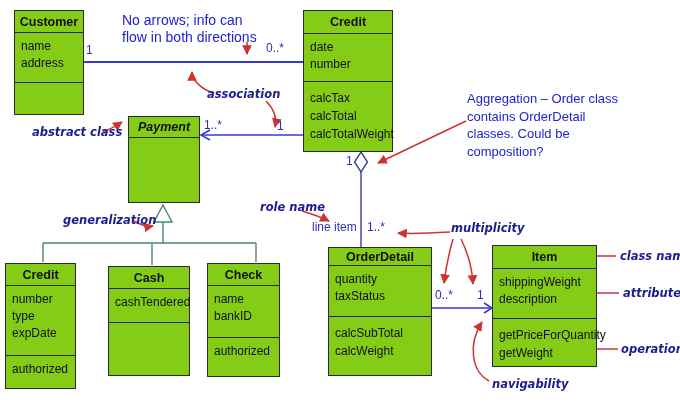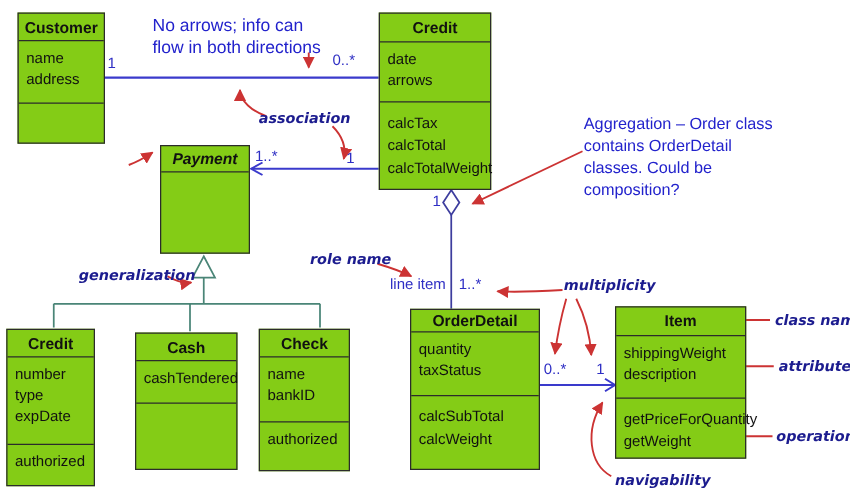--- a/index.html
+++ b/index.html
@@ -100,21 +100,21 @@
   <div class="uml-box" style="left:14px;top:10px;width:70px;height:105px">
     <div class="uml-title" style="height:22px">Customer</div>
     <div class="uml-comp" style="height:50px">name
 address</div>
     <div class="uml-comp"></div>
   </div>
 
   <div class="uml-box" style="left:303px;top:10px;width:90px;height:142px">
     <div class="uml-title" style="height:23px">Credit</div>
     <div class="uml-comp" style="height:48px">date
-arrows</div>
+number</div>
     <div class="uml-comp ops">calcTax
 calcTotal
 calcTotalWeight</div>
   </div>
 
   <div class="uml-box" style="left:128px;top:116px;width:72px;height:87px">
     <div class="uml-title abstract-title" style="height:21px">Payment</div>
     <div class="uml-comp"></div>
   </div>
 
@@ -158,23 +158,24 @@
   <div class="mult" style="left:86px;top:43px">1</div>
   <div class="mult" style="left:266px;top:41px">0..*</div>
   <div class="mult" style="left:204px;top:118px">1..*</div>
   <div class="mult" style="left:277px;top:119px">1</div>
   <div class="mult" style="left:346px;top:154px">1</div>
   <div class="mult" style="left:312px;top:220px">line item</div>
   <div class="mult" style="left:367px;top:220px">1..*</div>
   <div class="mult" style="left:435px;top:288px">0..*</div>
   <div class="mult" style="left:477px;top:288px">1</div>
 
+  <div class="anno" style="left:32px;top:125px">abstract class</div>
   <div class="anno" style="left:207px;top:87px">association</div>
   <div class="anno" style="left:63px;top:213px">generalization</div>
-  <div class="anno" style="left:248px;top:200px">role name</div>
+  <div class="anno" style="left:260px;top:200px">role name</div>
   <div class="anno" style="left:451px;top:221px">multiplicity</div>
   <div class="anno" style="left:620px;top:249px">class name</div>
   <div class="anno" style="left:623px;top:286px">attributes</div>
   <div class="anno" style="left:621px;top:342px">operations</div>
   <div class="anno" style="left:492px;top:377px">navigability</div>
 
   <div class="note note-small" style="left:122px;top:12px">No arrows; info can
 flow in both directions</div>
   <div class="note note-large" style="left:467px;top:90px;width:212px">Aggregation – Order class
 contains OrderDetail

